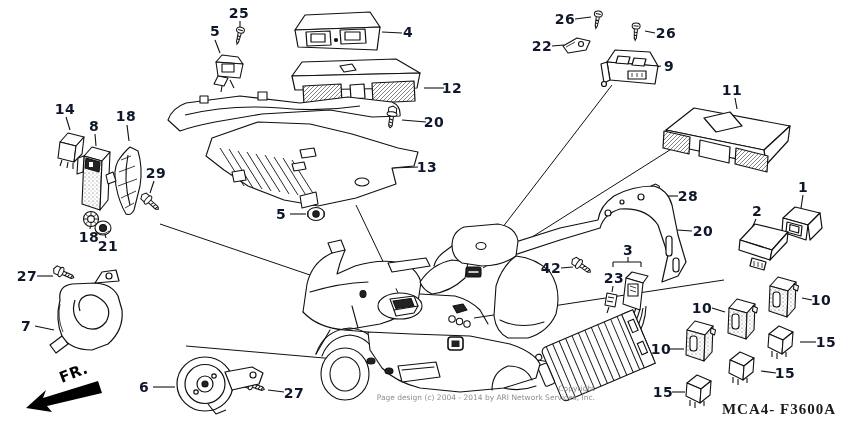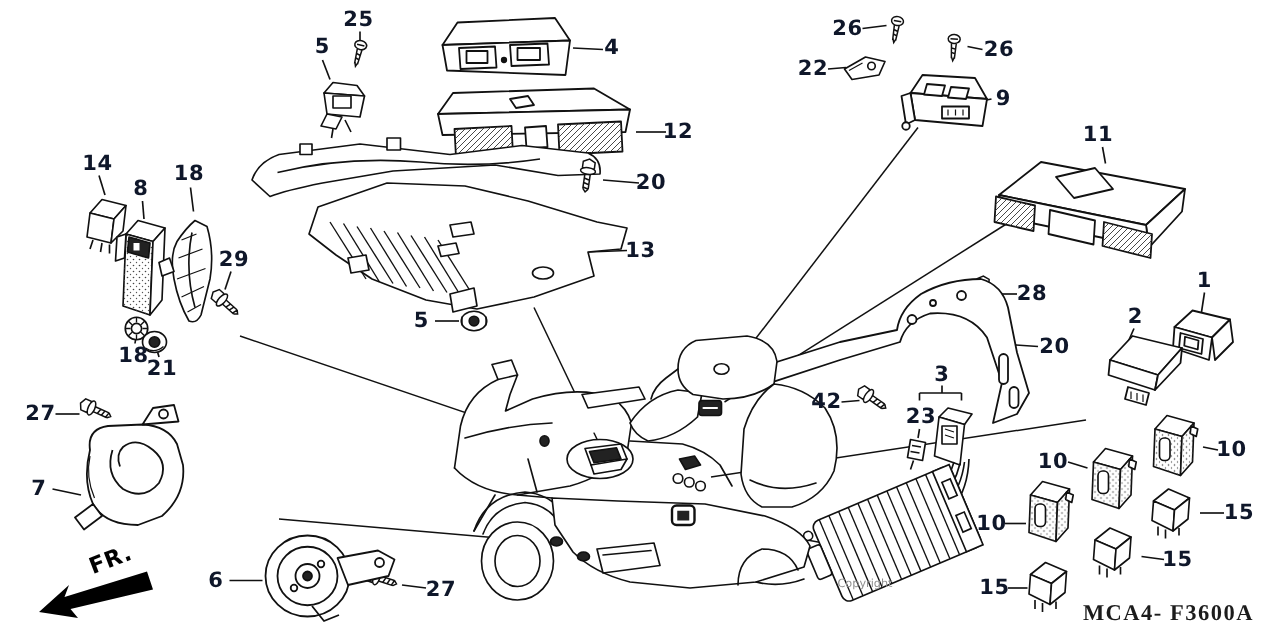--- a/index.html
+++ b/index.html
@@ -412,17 +412,18 @@
 <div class="callout" style="left:821px;top:300px">10</div>
 <div class="callout" style="left:661px;top:349px">10</div>
 <div class="callout" style="left:826px;top:342px">15</div>
 <div class="callout" style="left:785px;top:373px">15</div>
 <div class="callout" style="left:663px;top:392px">15</div>
 
 <div class="fr-label">FR.</div>
 
 <div class="copyright">
   <div>Copyright</div>
+  <div>Page design (c) 2004 - 2014 by ARI Network Services, Inc.</div>
 </div>
 
 <div class="diagram-code">MCA4- F3600A</div>
 
 </div>
 
 </body></html>

